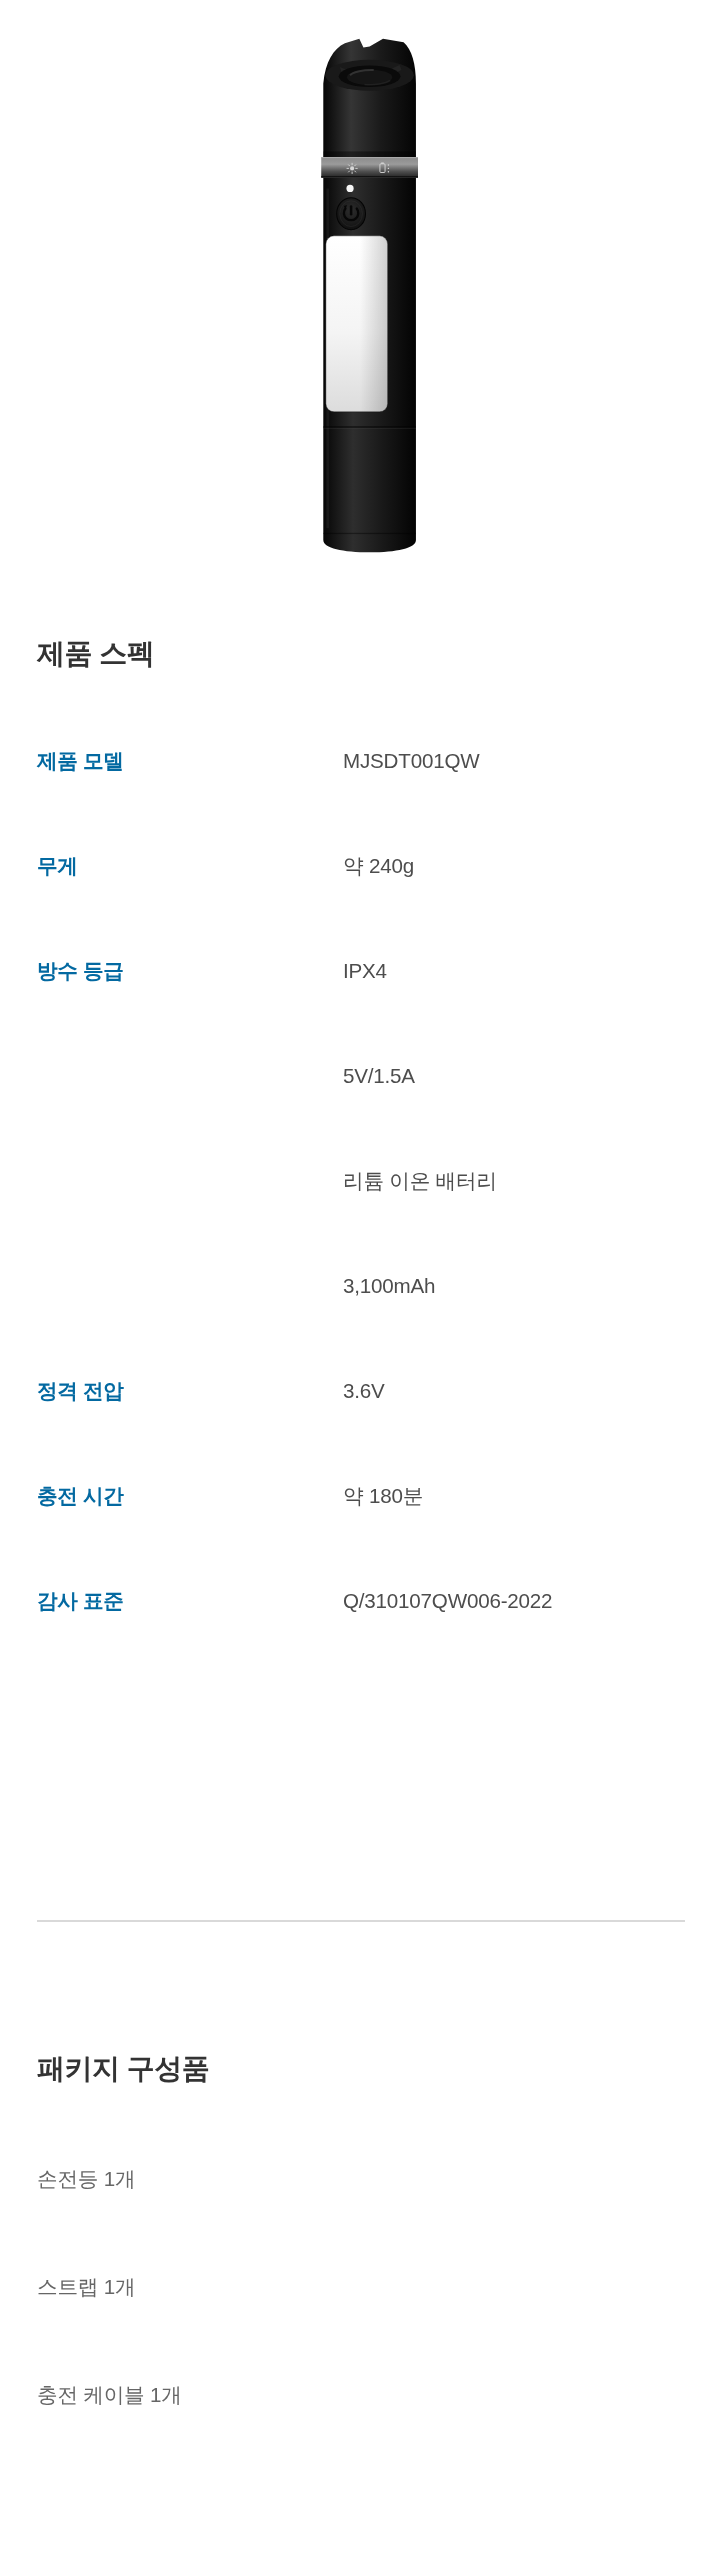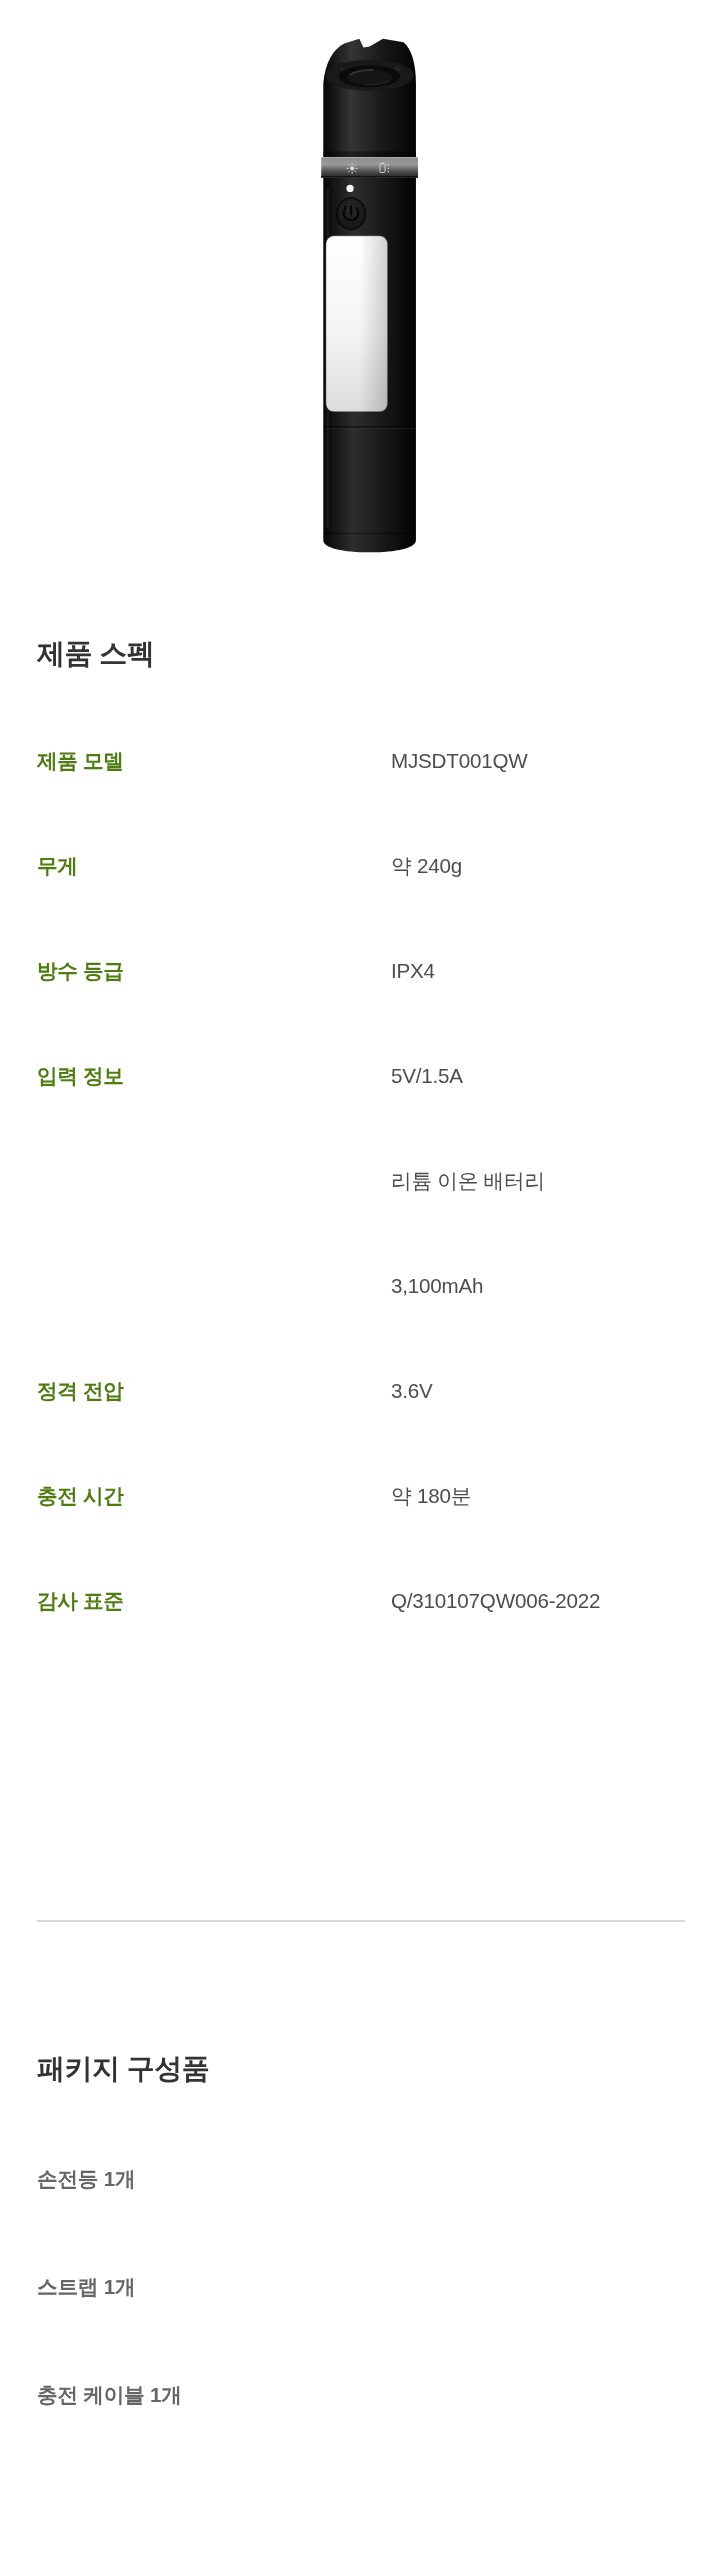--- a/index.html
+++ b/index.html
@@ -13,32 +13,32 @@
   .section-title{
     position:absolute;left:37px;margin:0;
     font-size:28px;font-weight:700;color:#333333;letter-spacing:-0.5px;line-height:1.15;
   }
   .spec-title{top:638px;}
   .package-title{top:2053px;text-align:center;}
   
   .spec-rows{position:absolute;left:37px;top:748px;width:648px;}
   .spec-row{position:relative;height:105px;}
   .spec-label{
-    display:block;font-size:20.6px;font-weight:700;color:#4d7c0f;line-height:25px;
+    display:block;font-size:20.6px;font-weight:700;color:#0369a1;line-height:25px;
     letter-spacing:-0.3px;
   }
   .spec-value{
     position:absolute;left:306px;top:0;
-    font-size:20.6px;font-weight:400;color:#4d4d4d;line-height:25px;letter-spacing:-0.2px;margin-left:48px;
+    font-size:20.6px;font-weight:400;color:#4d4d4d;line-height:25px;letter-spacing:-0.2px;
   }
   
   .divider{position:absolute;left:37px;top:1920px;width:648px;height:1.5px;background:#d9d9d9;border:none;margin:0;}
   
   .package-list{position:absolute;left:37px;top:2167px;width:648px;margin:0;padding:0;list-style:none;}
-  .package-item{height:108px;font-size:20.6px;font-weight:700;color:#666666;line-height:24px;letter-spacing:-0.2px;}
+  .package-item{height:108px;font-size:20.6px;font-weight:400;color:#666666;line-height:24px;letter-spacing:-0.2px;}
 </style>
 </head>
 <body>
 
 <div class="page">
 
   <figure class="figure" style="margin:0;">
     <svg width="105" height="521" viewBox="0 0 204 1012" xmlns="http://www.w3.org/2000/svg">
       <defs>
         <linearGradient id="headGrad" x1="0" y1="0" x2="1" y2="0">
@@ -149,21 +149,20 @@
       </div>
       <div class="spec-row">
         <span class="spec-label">무게</span>
         <span class="spec-value">약 240g</span>
       </div>
       <div class="spec-row">
         <span class="spec-label">방수 등급</span>
         <span class="spec-value">IPX4</span>
       </div>
       <div class="spec-row">
-        <span class="spec-label">입력 정보</span>
         <span class="spec-value">5V/1.5A</span>
       </div>
       <div class="spec-row">
         <span class="spec-value">리튬 이온 배터리</span>
       </div>
       <div class="spec-row">
         <span class="spec-value">3,100mAh</span>
       </div>
       <div class="spec-row">
         <span class="spec-label">정격 전압</span>

